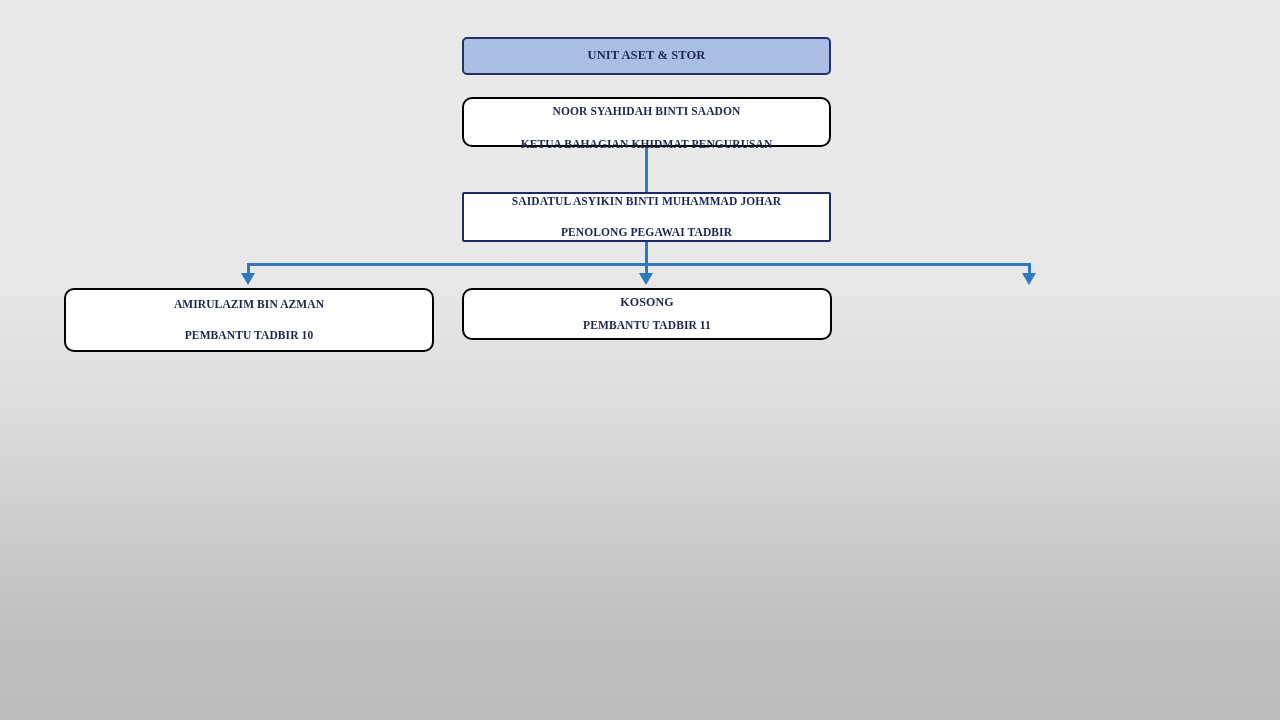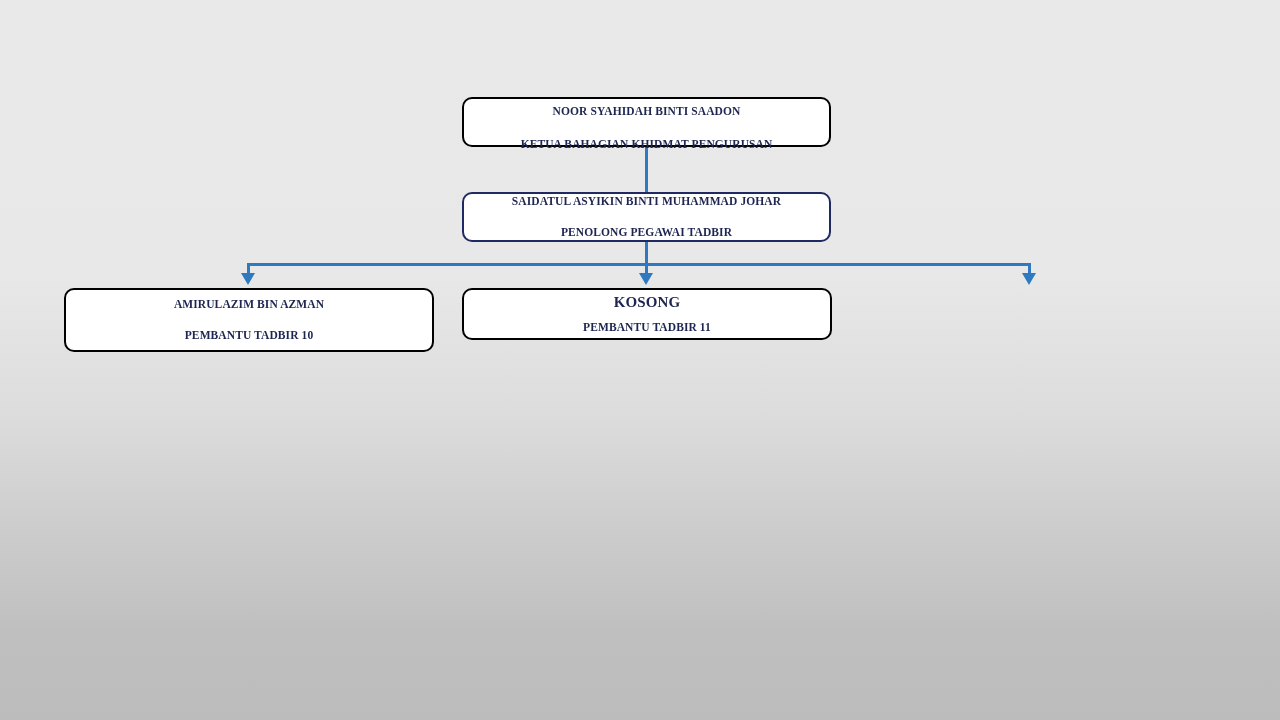--- a/index.html
+++ b/index.html
@@ -54,21 +54,21 @@
   .node.root {
     background: #aabee4;
     border: 2px solid #26306a;
     border-radius: 5px;
   }
   .node.root .line { font-size: 12.5px; }
 
   
   .node.navy {
     border: 2px solid #1f2a63;
-    border-radius: 10px;
+    border-radius: 2px;
     text-align: center;
   }
 
   
   .gap-wide  .line + .line { margin-top: 10px; }
   .gap-tight .line + .line { margin-top: 18px; }
 
   
   .conn {
     position: absolute;
@@ -86,20 +86,23 @@
     border-right: 7px solid transparent;
     border-top: 12px solid #2e79c0;
     z-index: 2;
   }
 </style>
 </head>
 <body>
 
 <div id="chart-canvas">
 
+  <div class="node root" style="left:462px; top:37px; width:369px; height:38px;">
+    <span class="line">UNIT ASET &amp; STOR</span>
+  </div>
 
   <div class="node gap-wide" style="left:462px; top:97px; width:369px; height:50px; border-width:2.5px;">
     <span class="line" style="font-size:11.5px;margin-top:12px;">NOOR SYAHIDAH BINTI SAADON</span>
     <span class="line" style="font-size:11.5px;margin-top:20px;">KETUA BAHAGIAN KHIDMAT PENGURUSAN</span>
   </div>
 
   <div class="conn v" style="left:645px; top:147px; height:45px;"></div>
 
   <div class="node navy gap-tight" style="left:462px; top:192px; width:369px; height:50px;">
     <span class="line" style="font-size:11.5px;">SAIDATUL ASYIKIN BINTI MUHAMMAD JOHAR</span>
@@ -117,18 +120,18 @@
   <div class="arrow" style="left:241px; top:273px;"></div>
   <div class="arrow" style="left:639px; top:273px;"></div>
   <div class="arrow" style="left:1022px; top:273px;"></div>
 
   <div class="node gap-tight" style="left:64px; top:288px; width:370px; height:64px; border-width:2.5px;">
     <span class="line" style="font-size:11.5px;">AMIRULAZIM BIN AZMAN</span>
     <span class="line" style="font-size:11.5px;">PEMBANTU TADBIR 10</span>
   </div>
 
   <div class="node gap-wide" style="left:462px; top:288px; width:370px; height:52px; border-width:2.5px;">
-    <span class="line" style="font-size:15px;">KOSONG</span>
+    <span class="line" style="font-size:12px;">KOSONG</span>
     <span class="line" style="font-size:11.5px;">PEMBANTU TADBIR 11</span>
   </div>
 
 
 </div>
 
 </body></html>

